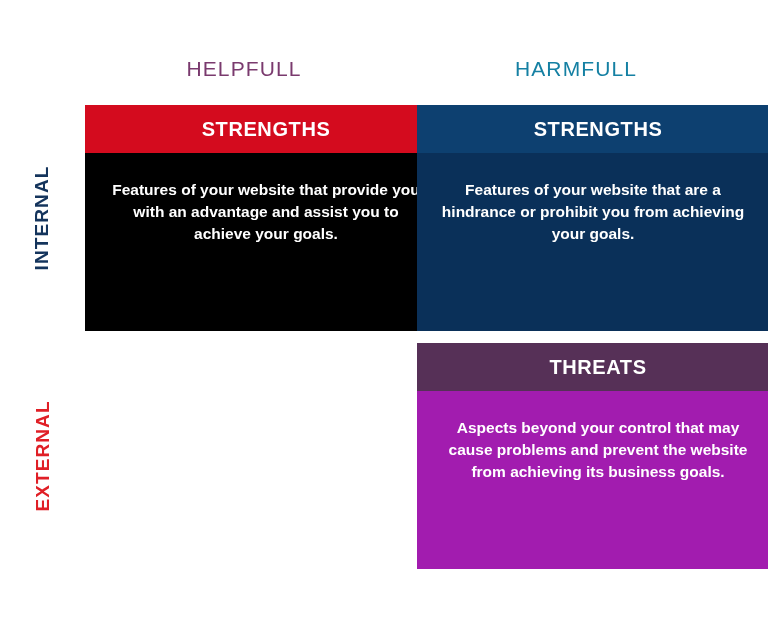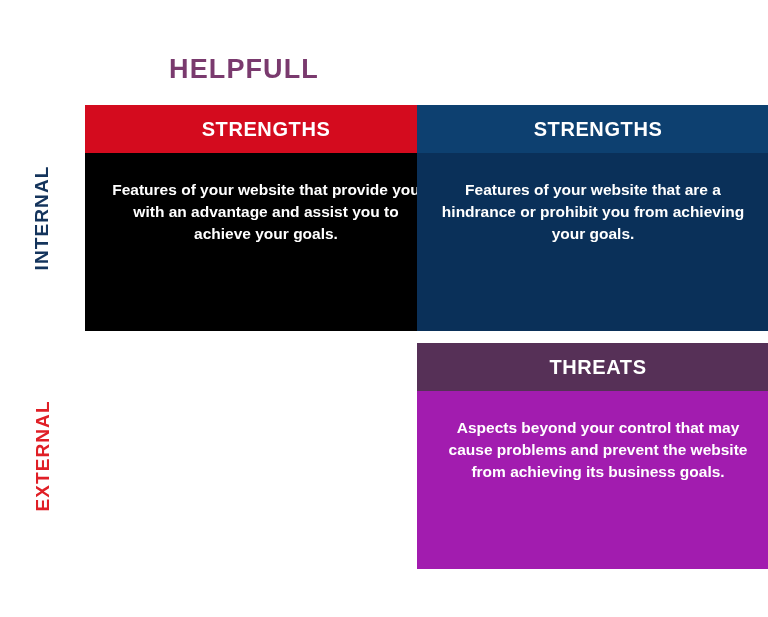--- a/index.html
+++ b/index.html
@@ -21,22 +21,22 @@
     background: #ffffff;
   }
 
   
   .col-header {
     position: absolute;
     top: 55px;
     height: 28px;
     line-height: 28px;
     text-align: center;
-    font-size: 27px;
-    font-weight: bold;
+    font-size: 21px;
+    font-weight: normal;
     letter-spacing: 1.1px;
   }
   #col-header-helpfull {
     left: 85px;
     width: 318px;
     color: #7A3A6E;
   }
   #col-header-harmfull {
     left: 417px;
     width: 318px;
@@ -111,20 +111,21 @@
   
   #quadrant-threats .quad-header { background: #563057; }
   #quadrant-threats .quad-body   { background: #a21caf; }
 </style>
 </head>
 <body>
 
 <div id="swot-root">
 
   <div id="col-header-helpfull" class="col-header">HELPFULL</div>
+  <div id="col-header-harmfull" class="col-header">HARMFULL</div>
 
   <div id="row-label-internal-wrap" class="row-label-wrap">
     <span id="row-label-internal" class="row-label">INTERNAL</span>
   </div>
   <div id="row-label-external-wrap" class="row-label-wrap">
     <span id="row-label-external" class="row-label">EXTERNAL</span>
   </div>
 
   <div id="quadrant-strengths" class="quadrant">
     <div class="quad-header">STRENGTHS</div>

